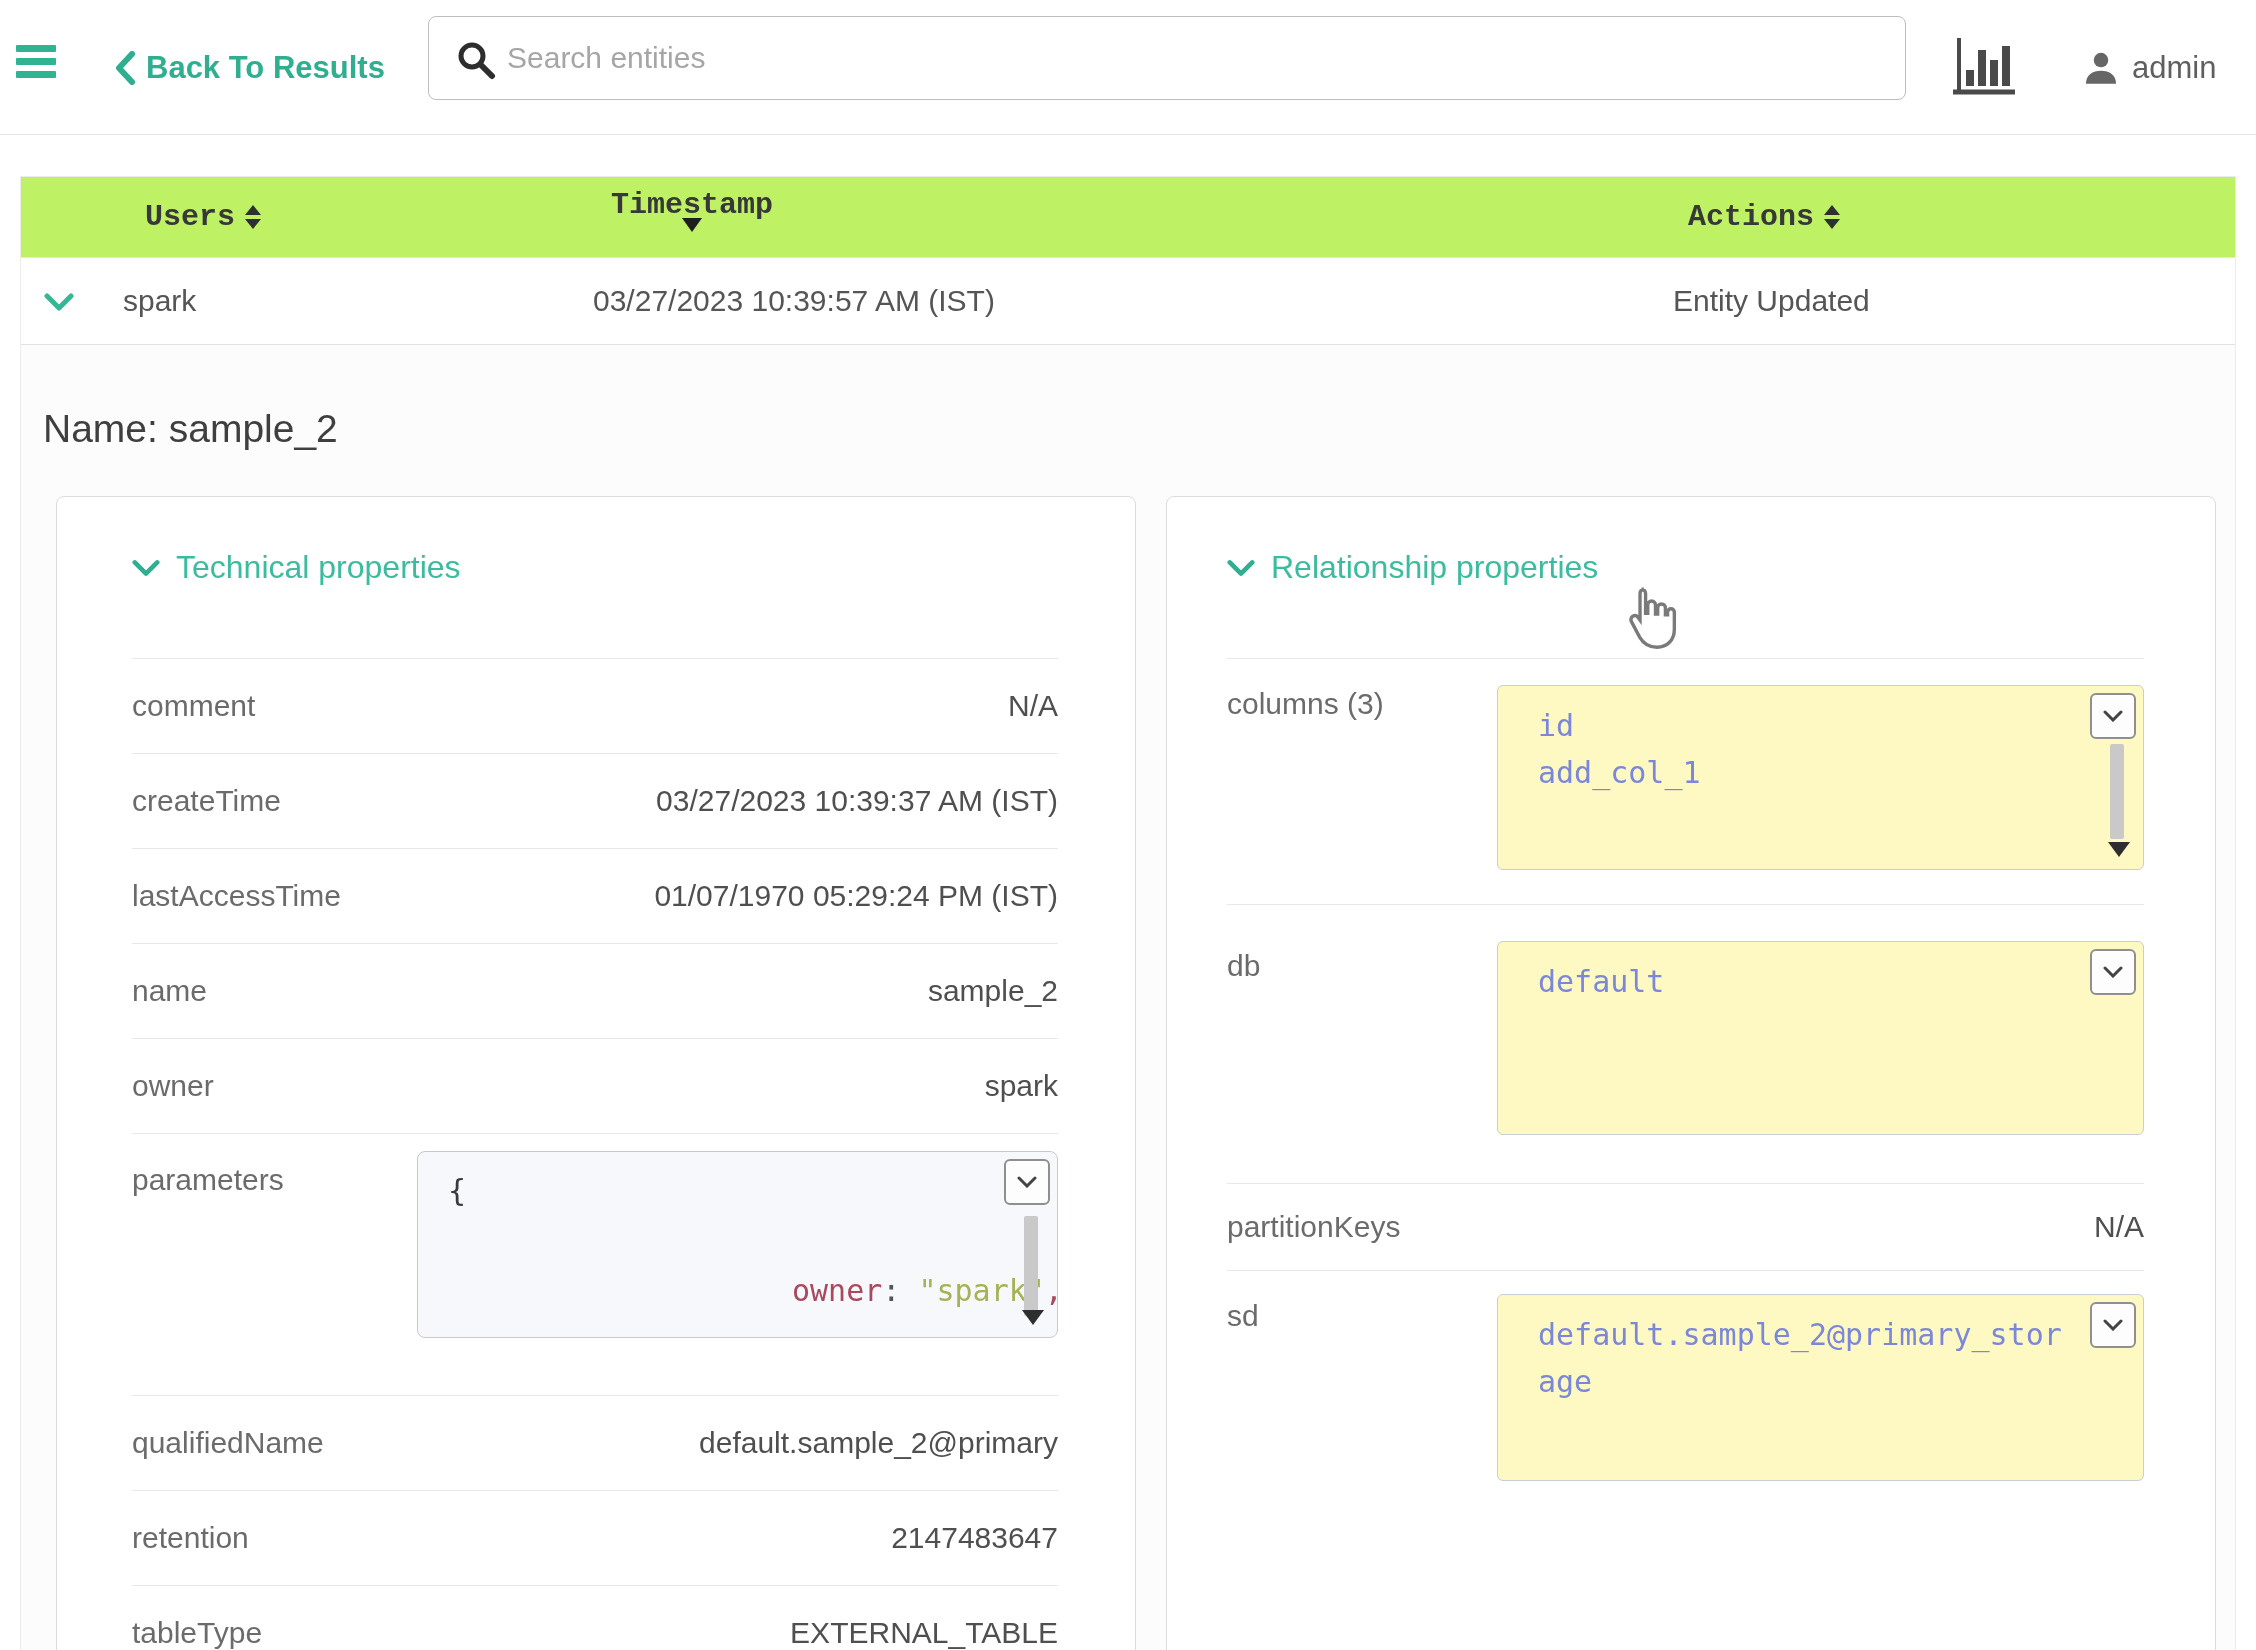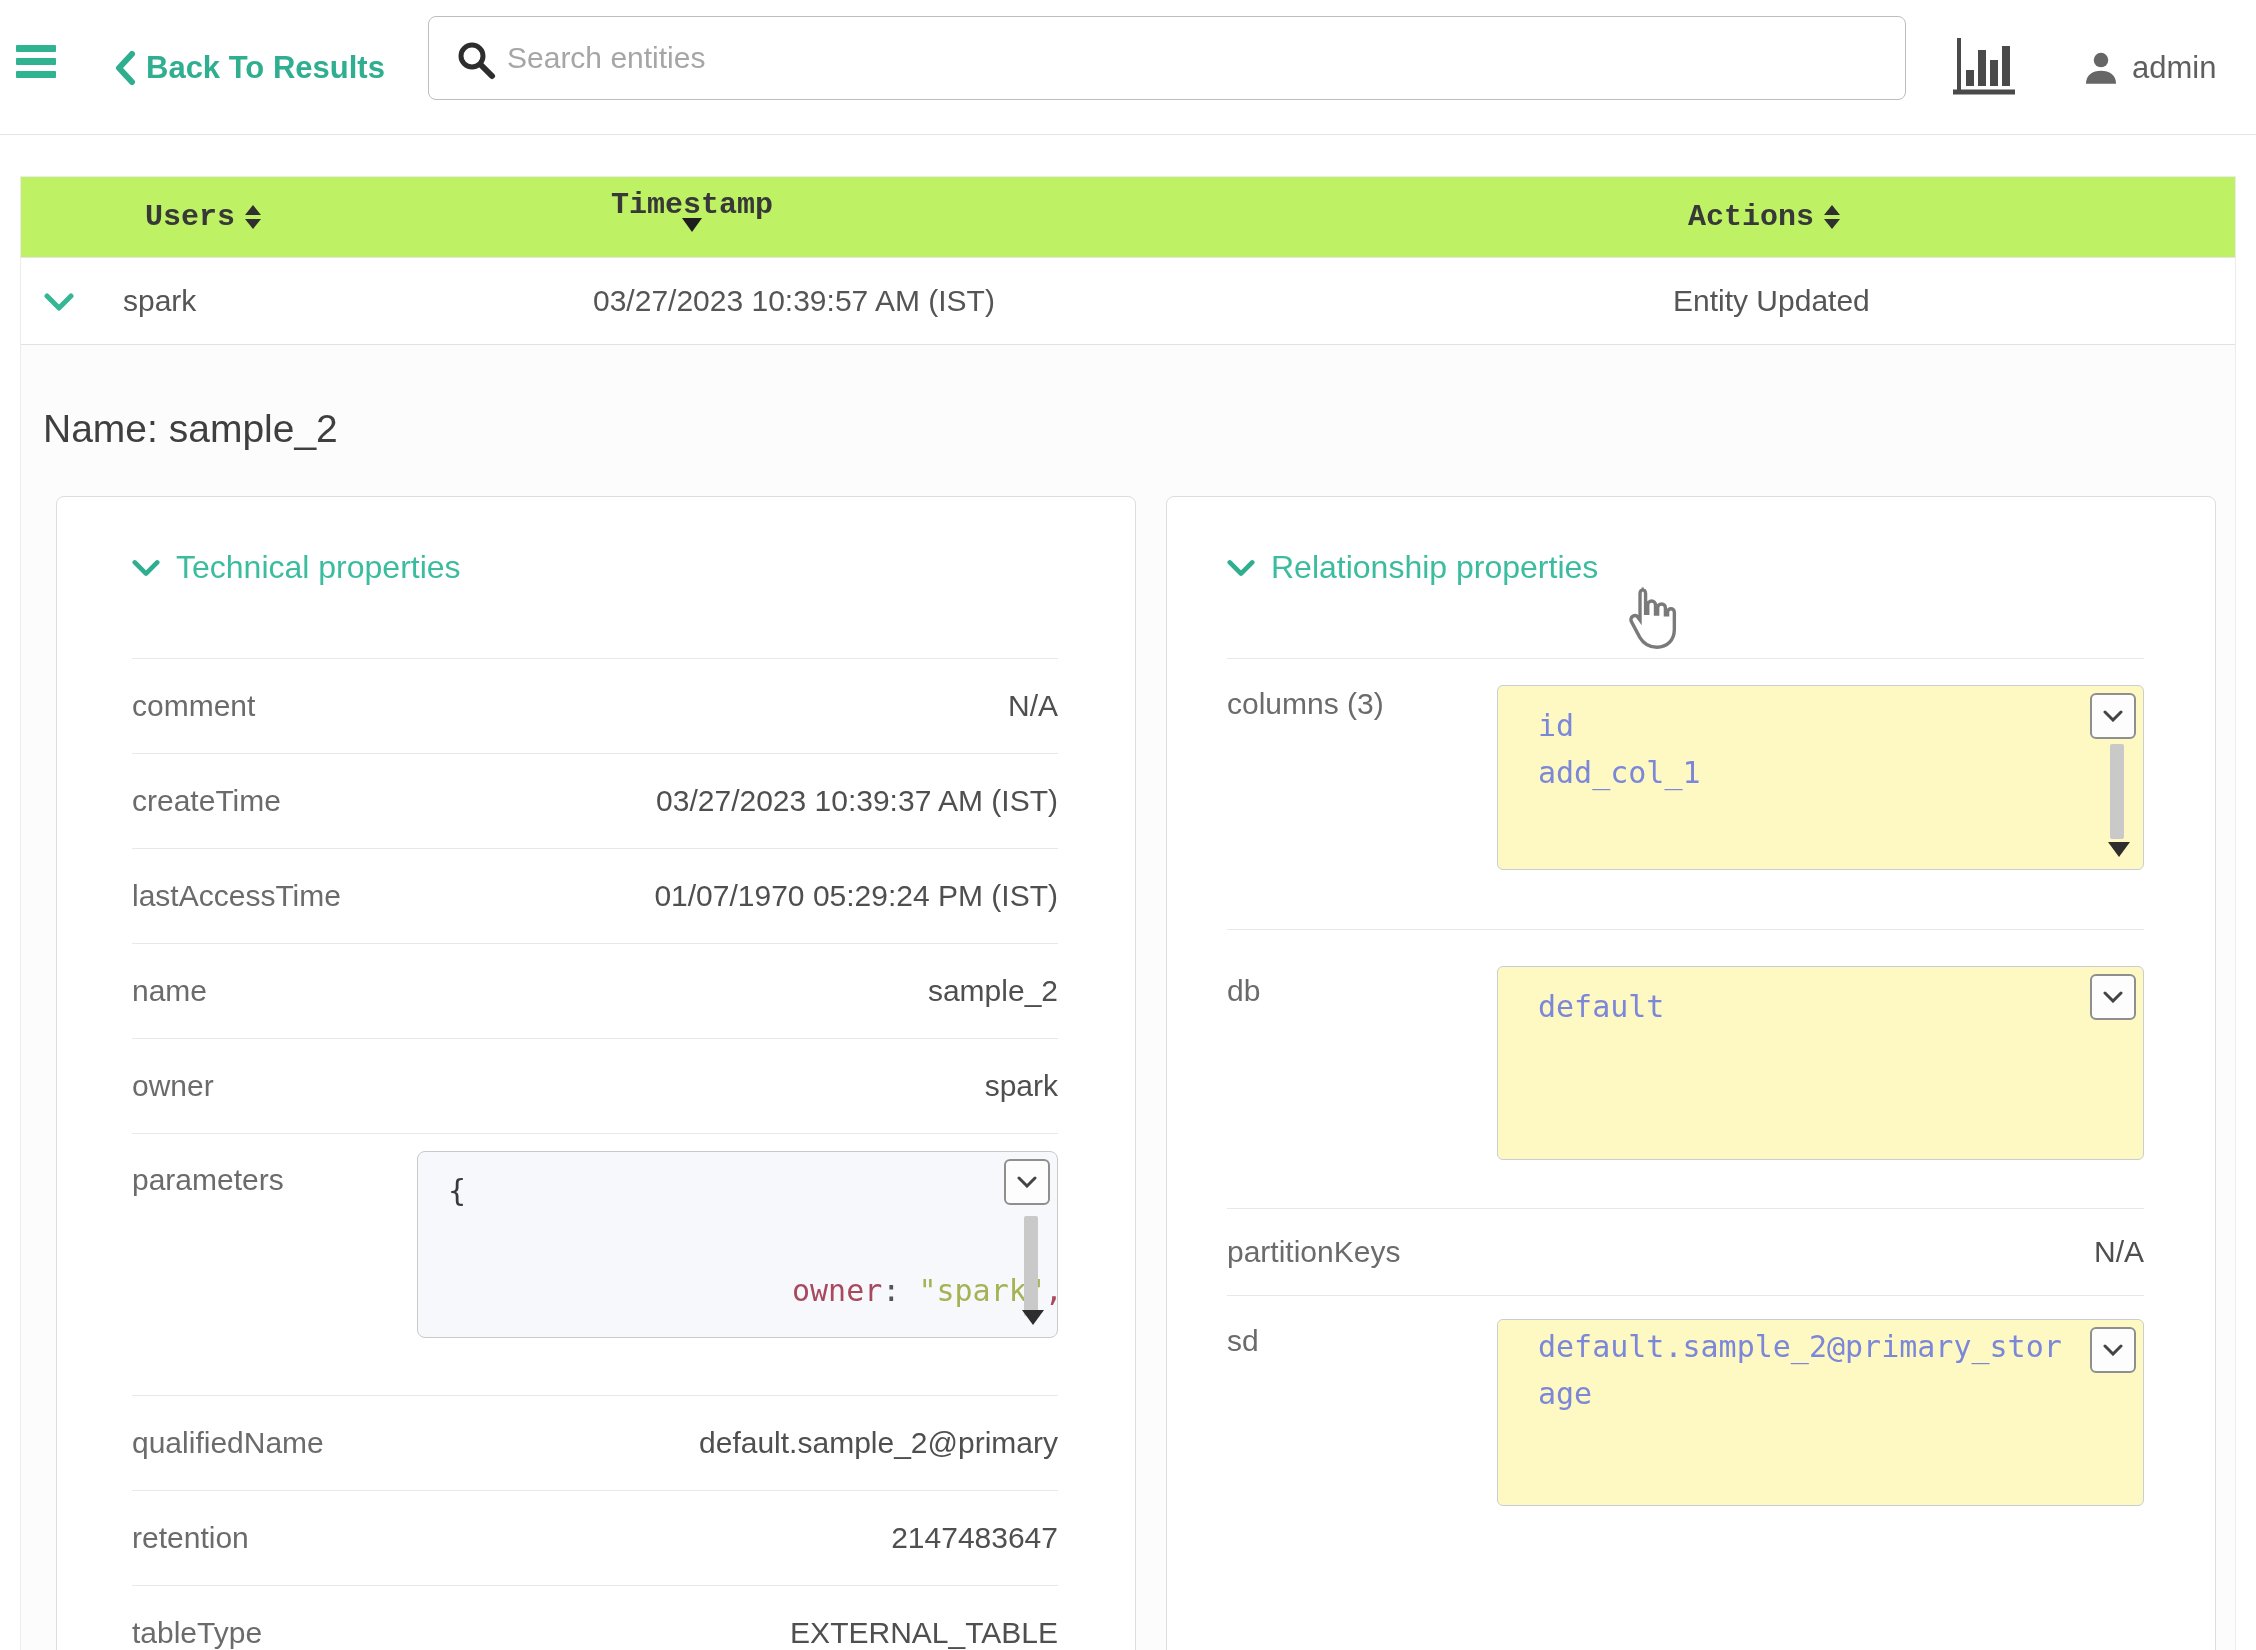--- a/index.html
+++ b/index.html
@@ -59,31 +59,31 @@
   .indent { padding-left:55px; }
   .brace { color:#3a3a3a; }
   .ckey { color:#a8495e; }
   .ccolon { color:#555; }
   .cstr { color:#a6b254; }
   .ccomma { color:#a8495e; }
 
   
   .rrow1 { padding-bottom:34px; }
   .rrow1 .pkey { padding-top:28px; }
-  .rrow2 { padding-bottom:48px;margin-top:25px; }
+  .rrow2 { padding-bottom:48px; }
   .rrow2 .pkey { padding-top:44px; }
   .rrow3 { min-height:87px; }
   .rrow4 { padding-bottom:40px; }
   .rrow4 .pkey { padding-top:28px; }
 
   .linkbox { position:relative; background:#fef9c3; border:1px solid #c9cdd4; border-radius:6px; width:647px;
              font-family:"DejaVu Sans Mono", monospace; font-size:30px; line-height:47px; color:#7b87d9; }
   .lb-cols { height:185px; margin-top:26px; padding:16px 70px 0 40px; }
   .lb-db   { height:194px; margin-top:36px; padding:16px 70px 0 40px; }
-  .lb-sd   { height:187px; margin-top:23px; padding:3px 64px 0 40px; word-break:break-all; }
+  .lb-sd   { height:187px; margin-top:23px; padding:16px 64px 0 40px; word-break:break-all; }
   .linkline { cursor:pointer; }
 
   
   .sbtn { position:absolute; top:7px; right:7px; width:46px; height:46px; background:#fdfdfd; border:2px solid #8f8f8f;
           border-radius:6px; display:flex; align-items:center; justify-content:center; cursor:pointer; }
   .sthumb { position:absolute; right:19px; width:14px; background:#c9c9c9; border-radius:2px; }
   .thumb-params { top:64px; height:100px; }
   .thumb-cols   { top:58px; height:95px; }
   .sdown { position:absolute; right:13px; bottom:12px; width:0; height:0;
            border-left:11px solid transparent; border-right:11px solid transparent; border-top:15px solid #2e2e2e; cursor:pointer; }

